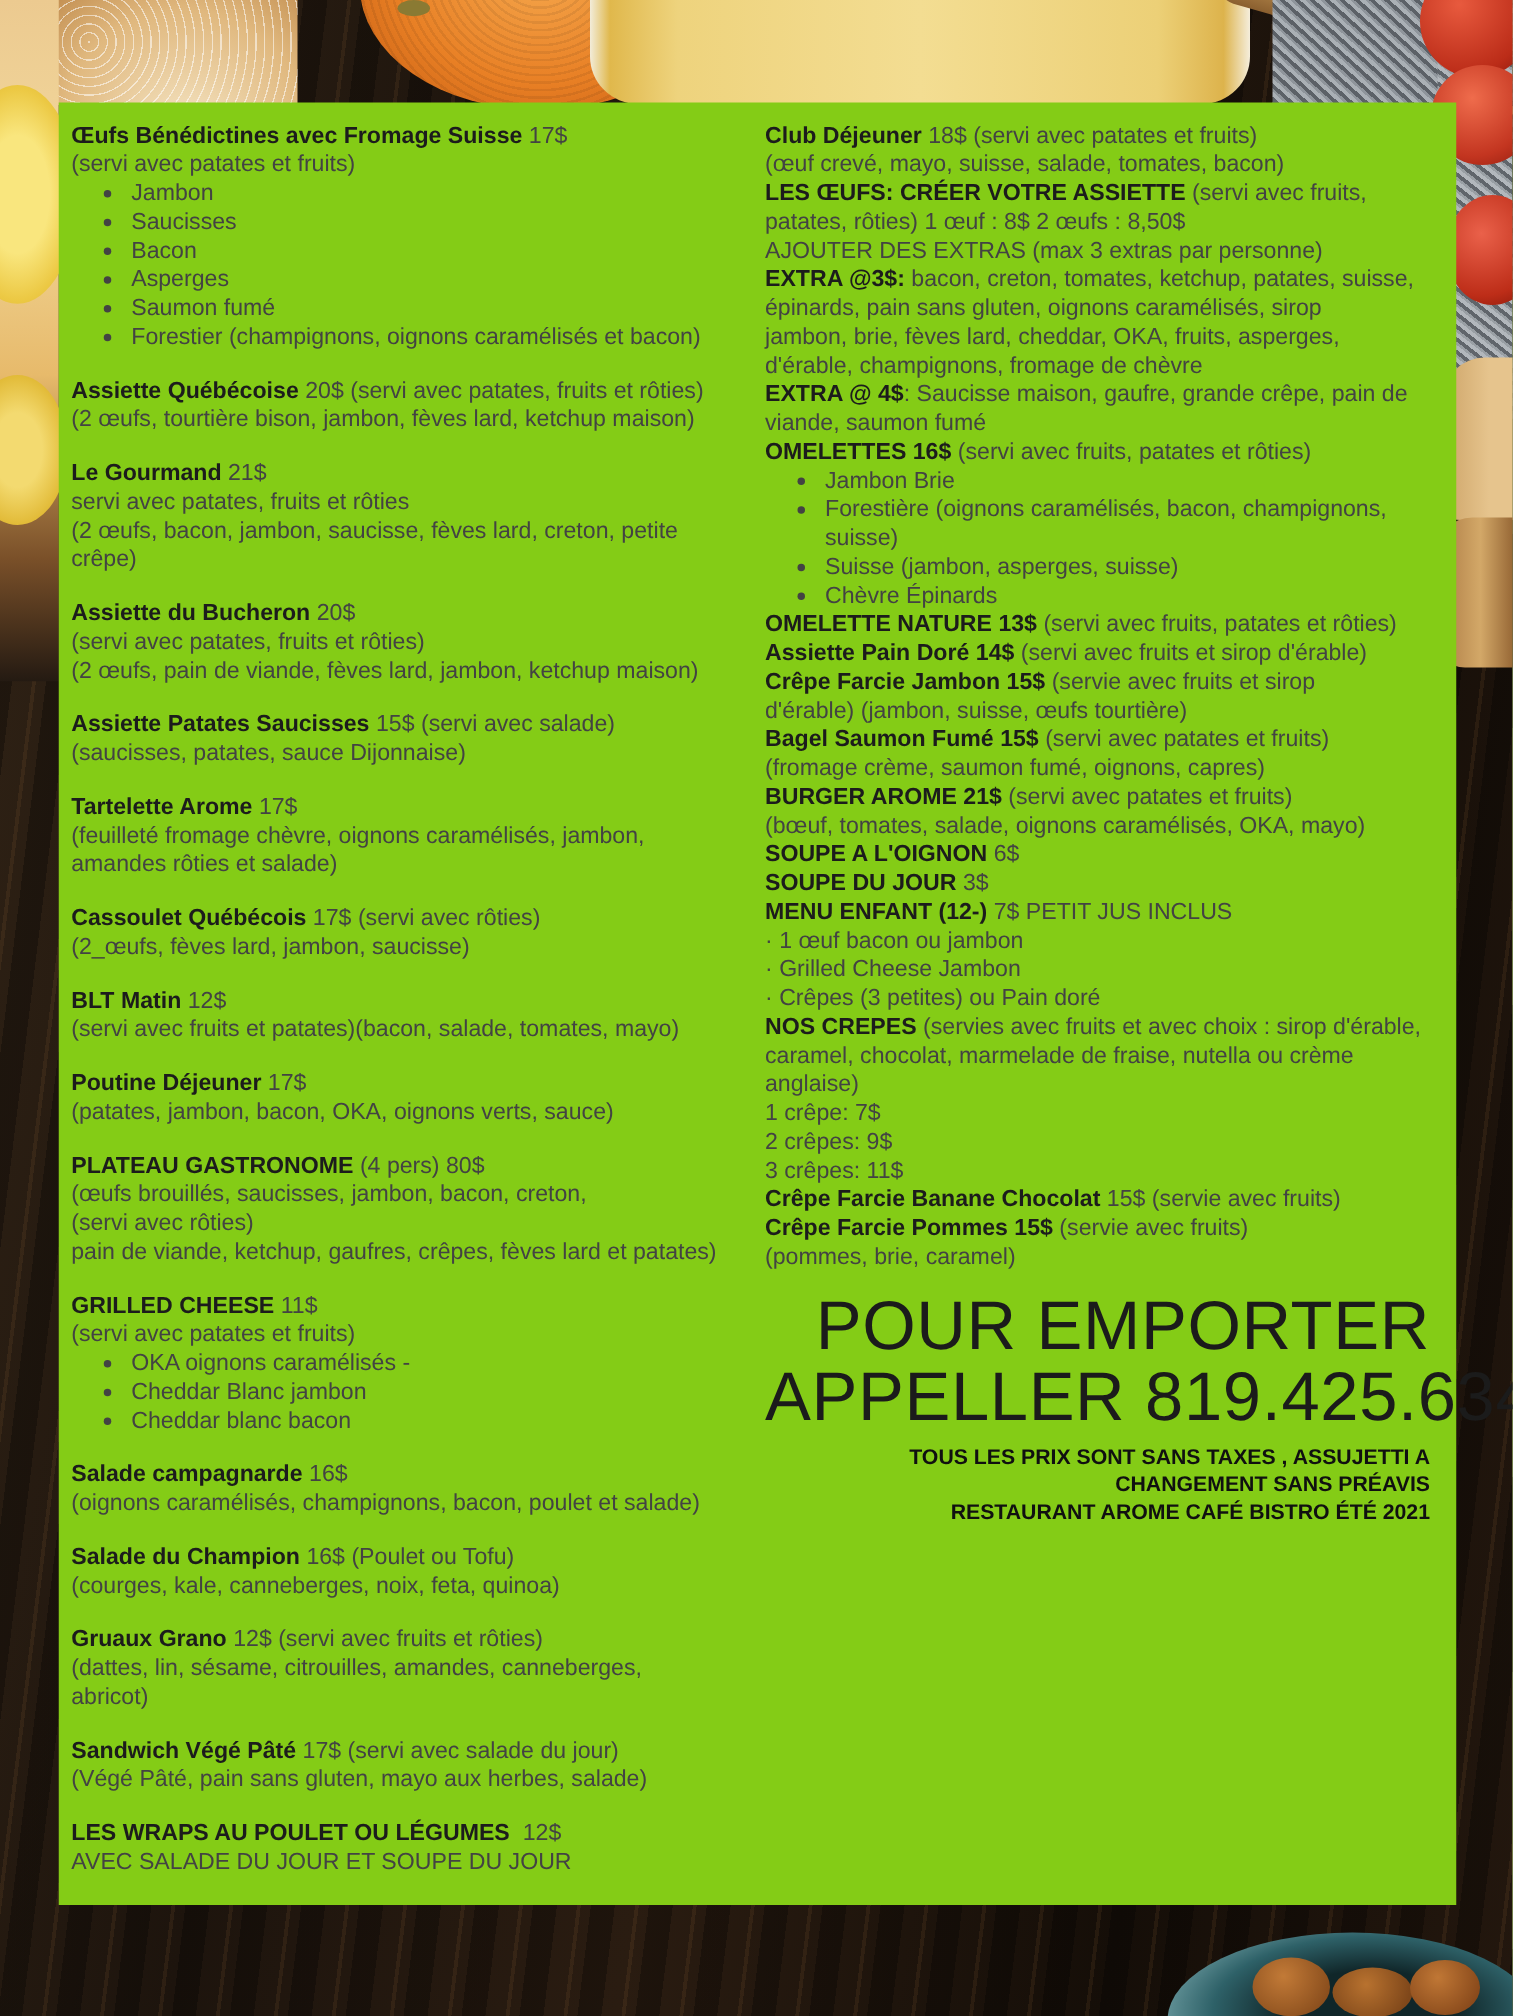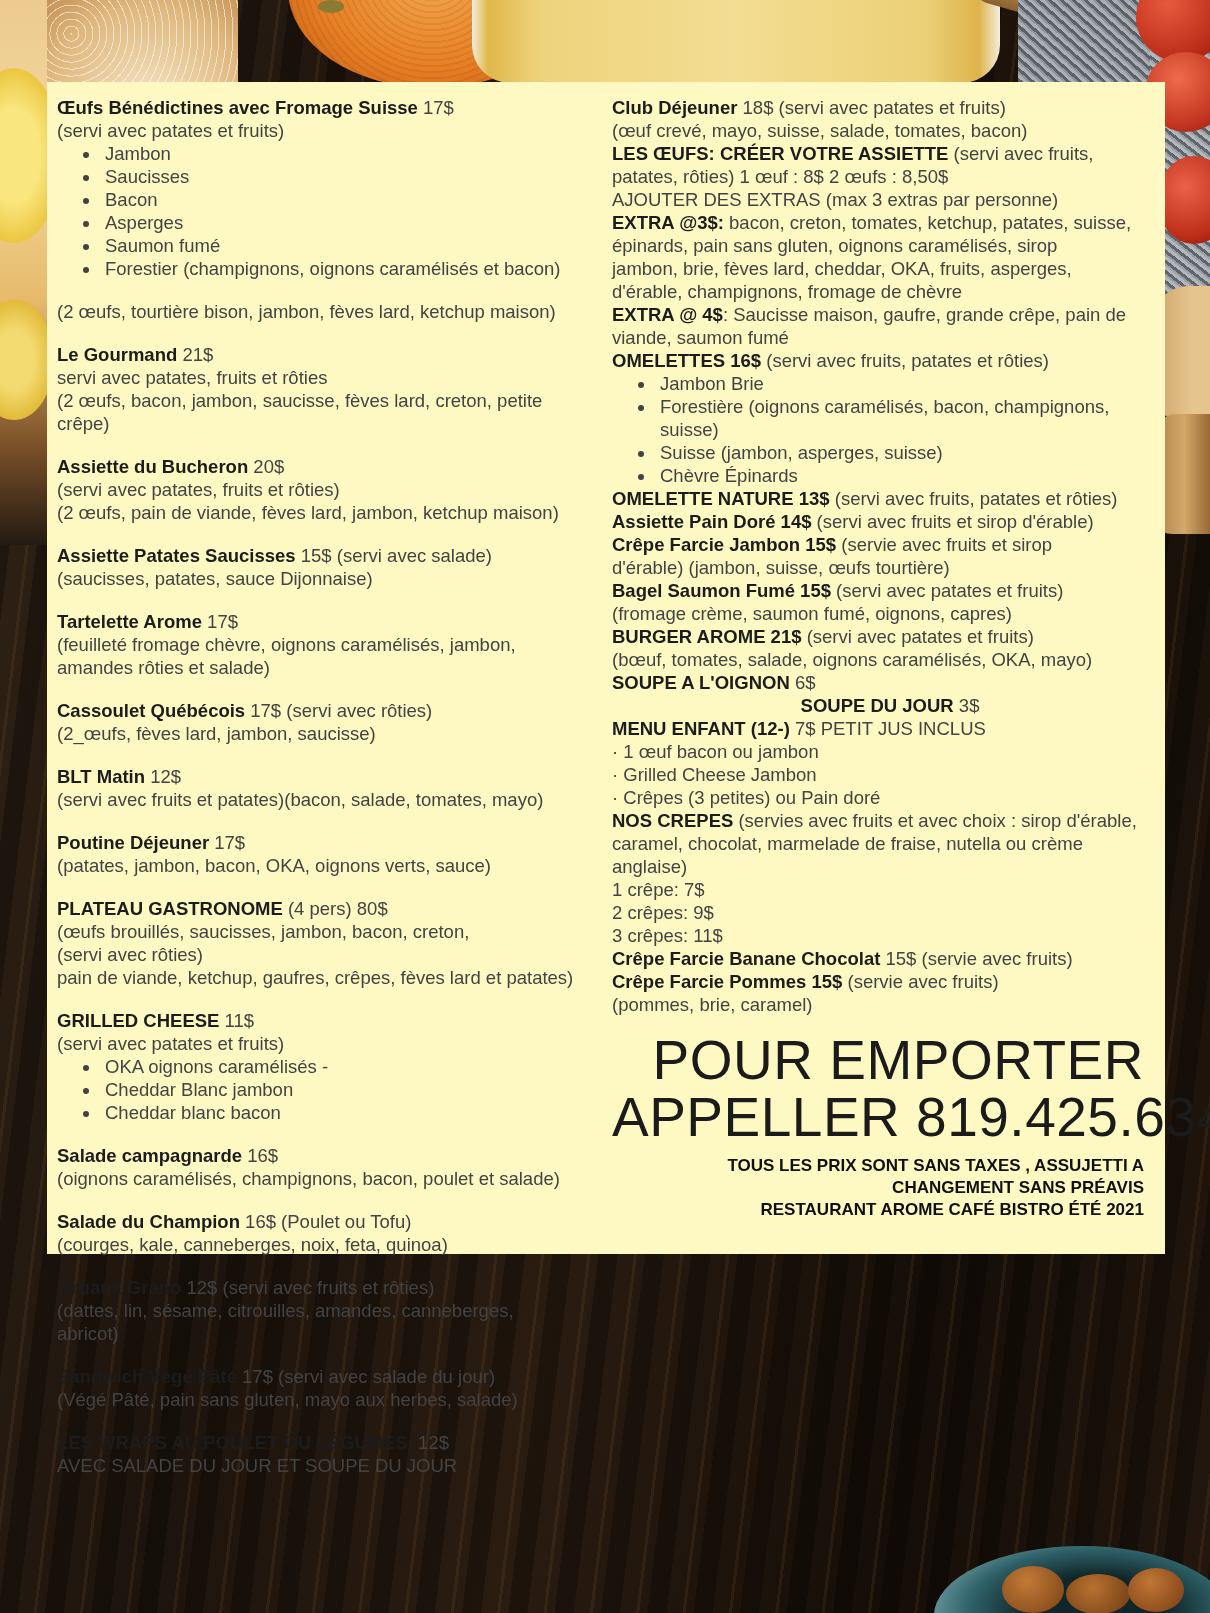--- a/index.html
+++ b/index.html
@@ -60,28 +60,28 @@
   #ph-bowl{left:934px;top:1546px;width:296px;height:140px;border-radius:50%;
     background:radial-gradient(ellipse at 55% 45%,#102629 30%,#2e6168 55%,#6a999e 74%,#2c5a60 90%);}
   #ph-muffin1{left:1002px;top:1566px;width:62px;height:47px;border-radius:50%;
     background:radial-gradient(circle at 40% 32%,#c27a37,#8a4e1d 78%);}
   #ph-muffin2{left:1066px;top:1574px;width:64px;height:40px;border-radius:50%;
     background:radial-gradient(circle at 42% 34%,#b8722f,#7f471a 78%);}
   #ph-muffin3{left:1128px;top:1568px;width:56px;height:44px;border-radius:50%;
     background:radial-gradient(circle at 40% 32%,#c07735,#88491b 78%);}
 
   
-  .menu-card{position:absolute;left:47px;top:82px;width:1118px;height:1172px;background:#fef9c3;z-index:5;}
+  .menu-card{position:absolute;left:47px;top:82px;width:1118px;height:1442px;background:#84cc16;z-index:5;}
   .col{position:absolute;top:14px;font-size:18.5px;line-height:23px;color:#434343;}
   .col-left{left:10px;width:548px;}
   .col-right{left:565px;width:556px;}
   .col p{margin:0;}
   .col-left .item + .item{margin-top:20px;}
   .col-right .item + .item{}
-  .item.tight{margin-top:0 !important;text-align:center;}
+  .item.tight{margin-top:0 !important;}
   .item b{font-weight:700;color:#1c1c1c;}
   .item ul{margin:0;padding-left:44px;list-style:disc;}
   .item li{padding-left:4px;}
   .footer{margin-top:16px;text-align:right;padding-right:24px;color:#1b1b1b;}
   .takeout{font-size:55px;line-height:57px;font-weight:400;letter-spacing:.5px;white-space:nowrap;}
   .fineprint{margin-top:9px;font-size:17px;line-height:22px;font-weight:700;color:#101010;}
 </style>
 </head>
 <body>
 
@@ -117,20 +117,21 @@
         <ul>
           <li>Jambon</li>
           <li>Saucisses</li>
           <li>Bacon</li>
           <li>Asperges</li>
           <li>Saumon fumé</li>
           <li>Forestier (champignons, oignons caramélisés et bacon)</li>
         </ul>
       </div>
       <div class="item">
+        <p><b>Assiette Québécoise</b><span> 20$ (servi avec patates, fruits et rôties)</span></p>
         <p>(2 œufs, tourtière bison, jambon, fèves lard, ketchup maison)</p>
       </div>
       <div class="item">
         <p><b>Le Gourmand</b><span> 21$</span></p>
         <p>servi avec patates, fruits et rôties</p>
         <p>(2 œufs, bacon, jambon, saucisse, fèves lard, creton, petite</p>
         <p>crêpe)</p>
       </div>
       <div class="item">
         <p><b>Assiette du Bucheron</b><span> 20$</span></p>

